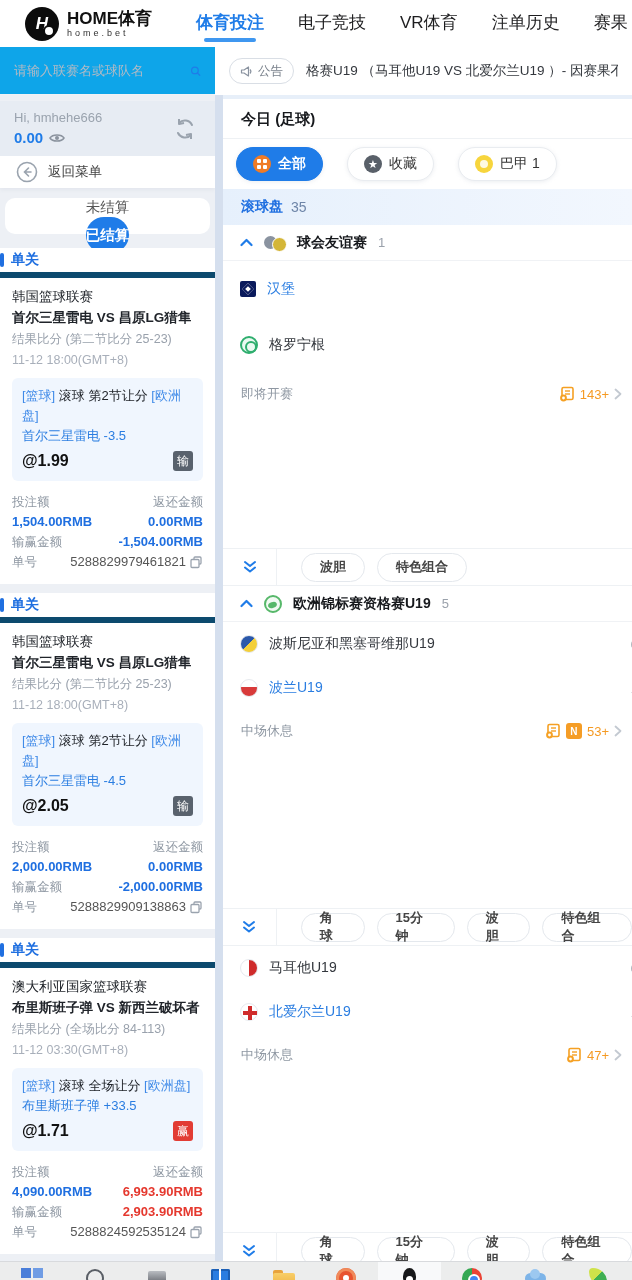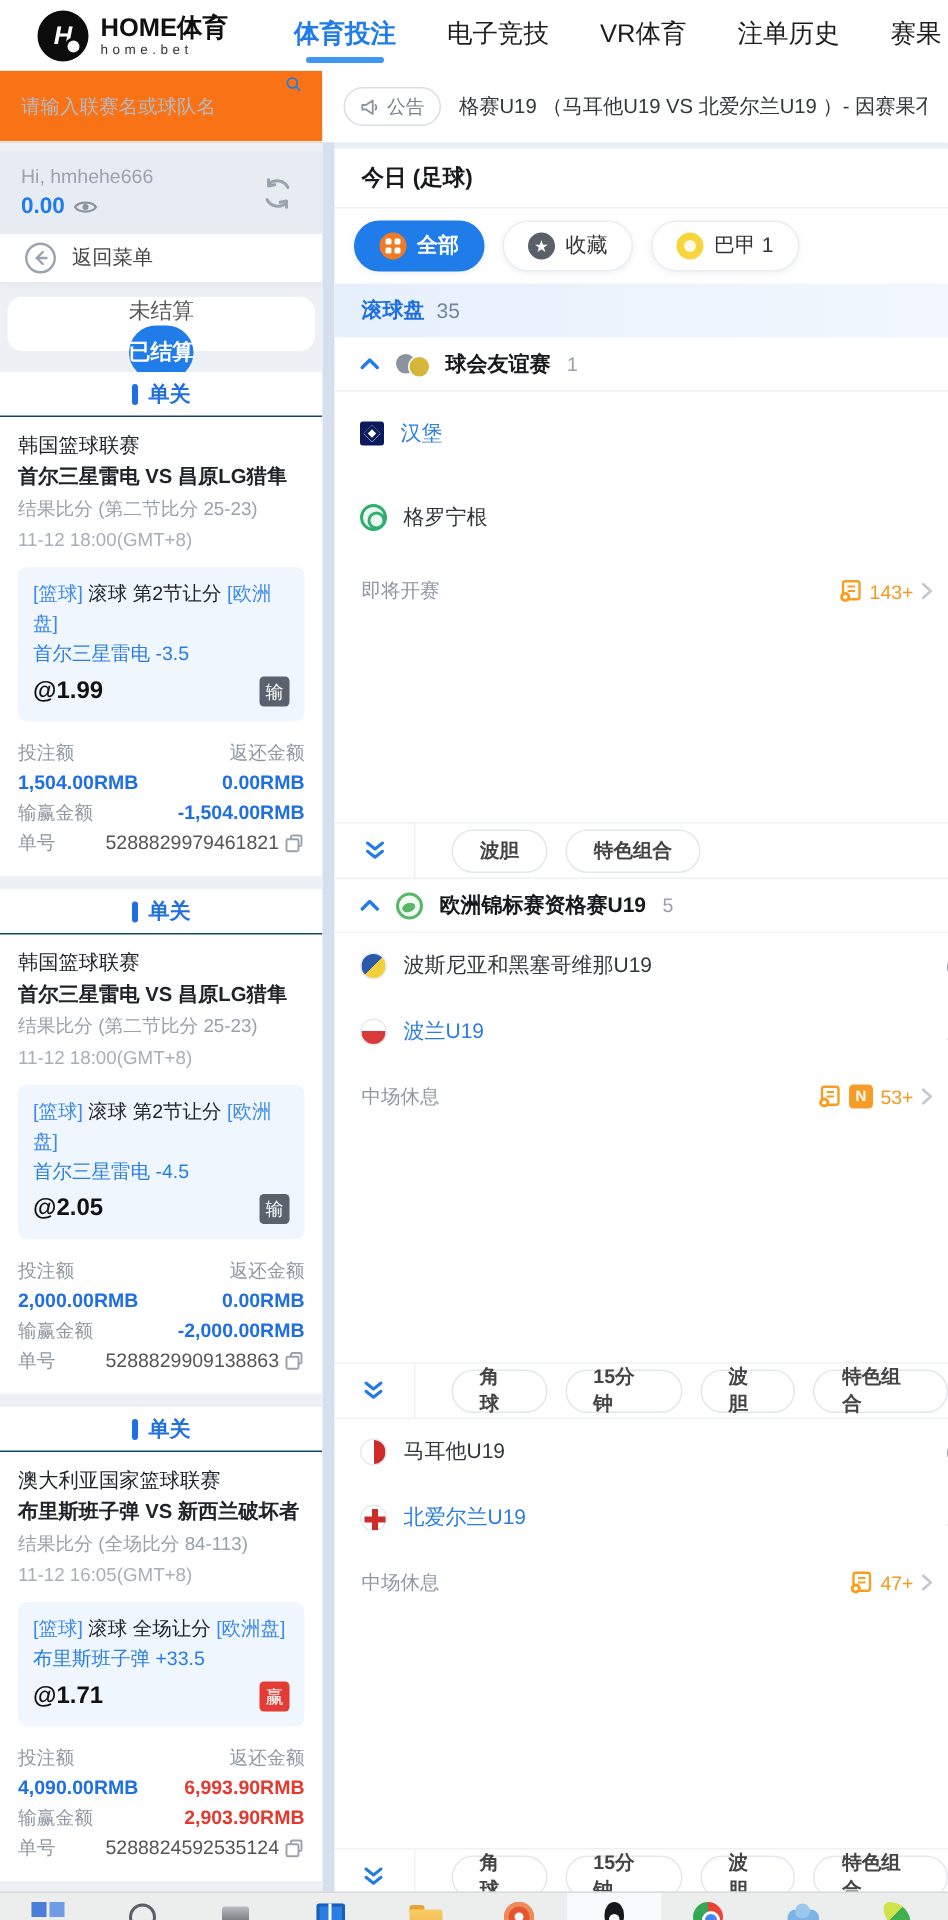--- a/index.html
+++ b/index.html
@@ -14,36 +14,36 @@
   .logo-ball::after { content:""; position:absolute; right:4px; bottom:4px; width:8px; height:8px; border-radius:50%; background:#fff; border:2px solid #0c0c0c; }
   .logo-txt .t1 { font-size:17px; font-weight:bold; color:#111; line-height:18px; }
   .logo-txt .t2 { font-size:9px; letter-spacing:3px; color:#333; }
   .nav-items { display:flex; gap:34px; margin-left:44px; white-space:nowrap; }
   .nav-item { font-size:17px; color:#1d1d1f; position:relative; padding:10px 0 12px; cursor:pointer; }
   .nav-item.active { color:#1f7ce8; font-weight:bold; }
   .nav-item.active::after { content:""; position:absolute; left:50%; transform:translateX(-50%); bottom:4px; width:52px; height:4px; border-radius:2px; background:#3f97f0; }
 
   
   .sidebar { position:absolute; left:0; top:47px; width:215px; height:1233px; background:#edf0f5; overflow:hidden; }
-  .search-row { height:48px; background:#f97316; border-bottom:1px solid #f0f2f5; display:flex; padding:0 14px; }
+  .search-row { height:48px; background:#0ea5e9; border-bottom:1px solid #f0f2f5; display:flex; align-items:center; padding:0 14px; }
   .search-row input { border:none; outline:none; flex:1; font-size:13px; color:#333; background:transparent; }
   .search-row input::placeholder { color:#b3bac4; }
   .user-card { margin-top:6px; background:#e7ecf3; padding:9px 14px 10px; position:relative; }
   .greet { font-size:13px; color:#9aa3ae; margin-bottom:4px; }
   .bal-row { display:flex; align-items:center; gap:6px; }
   .balance { font-size:15px; font-weight:bold; color:#1f7ce8; }
   .refresh-wrap { position:absolute; right:16px; top:50%; transform:translateY(-50%); }
   .back-row { background:#fff; height:32px; display:flex; align-items:center; gap:10px; padding-left:16px; box-shadow:0 2px 4px rgba(120,130,150,.08); }
   .back-label { font-size:13.5px; color:#444; }
   .tabs { margin:10px 5px 0; background:#fff; border-radius:10px; height:36px; display:flex; align-items:center;flex-direction:column; }
   .tab { flex:1; text-align:center; font-size:14.5px; color:#555; cursor:pointer; }
   .tab.active { background:#1f7ce8; color:#fff; border-radius:18px; height:44px; line-height:36px; font-weight:bold; }
   .cards { display:flex; flex-direction:column; gap:9px; margin-top:14px; }
   .bet-card { background:#fff; }
-  .bet-type { display:flex; align-items:center; gap:7px; height:30px; padding-left:0; border-bottom:1px solid #0c4a6e;justify-content:center; }
+  .bet-type { display:flex; align-items:center; gap:7px; height:30px; padding-left:0; border-bottom:6px solid #0c4a6e; }
   .bet-bar { width:4px; height:14px; border-radius:2px; background:#1f6fe0; }
   .bet-type span { font-size:14px; font-weight:bold; color:#1f6fe0; }
   .bet-body { padding:9px 12px 0; }
   .b-league { font-size:13.5px; font-weight:normal; color:#20242a; line-height:20px; }
   .b-teams  { font-size:13.5px; font-weight:bold; color:#20242a; line-height:22px; }
   .b-result { font-size:12.5px; color:#99a1ac; line-height:21px; }
   .b-time   { font-size:12.5px; color:#a8afba; line-height:21px; }
   .sel-box { background:#f0f6fe; border-radius:6px; padding:8px 10px 10px; margin:7px 0 9px; }
   .sel-l1 { font-size:13px; line-height:20px; }
   .sel-l1 .tag { color:#3f8ae8; }
@@ -63,21 +63,21 @@
 
   
   .main { position:absolute; left:215px; top:47px; width:417px; height:1233px; background:#e7eff9; overflow:hidden; }
   .announce { height:48px; background:#fff; display:flex; align-items:center; gap:12px; padding:0 14px; }
   .announce-pill { display:flex; align-items:center; gap:5px; border:1px solid #d9dee5; border-radius:14px; height:26px; padding:0 10px; color:#7a828c; font-size:12.5px; flex:0 0 auto; }
   .announce-text { font-size:13.5px; color:#33373d; white-space:nowrap; overflow:hidden; }
   .main-body { position:absolute; left:0; top:48px; width:417px; height:1185px; }
   .scroll-strip { position:absolute; left:0; top:0; width:8px; height:1185px; background:#d5dfee; }
   .panel { position:absolute; left:8px; top:4px; width:409px; height:1178px; background:#fff; overflow:hidden; }
   .p-header { height:40px; line-height:40px; padding-left:18px; font-size:15px; font-weight:bold; color:#17191d; border-bottom:1px solid #eef1f4; }
-  .chips-row { height:50px; display:flex; align-items:center; gap:12px; padding-left:13px; }
+  .chips-row { height:50px; display:flex; align-items:center; gap:24px; padding-left:13px; }
   .chip { height:34px; border-radius:17px; display:flex; align-items:center; gap:7px; padding:0 16px; background:#fff; border:1px solid #e9ecf0; box-shadow:0 1px 4px rgba(150,160,180,.18); font-size:14px; color:#333; cursor:pointer; }
   .chip.active { background:#1f7ce8; border-color:#1f7ce8; color:#fff; font-weight:bold; }
   .ci-all { width:18px; height:18px; border-radius:50%; background:#ef7b27; position:relative; }
   .ci-all::before { content:""; position:absolute; left:4px; top:4px; width:4px; height:4px; background:#fff; border-radius:1px; box-shadow:6px 0 0 #fff, 0 6px 0 #fff, 6px 6px 0 #fff; }
   .ci-star { width:18px; height:18px; border-radius:50%; background:#596069; color:#fff; font-size:11px; display:flex; align-items:center; justify-content:center; }
   .ci-league { width:18px; height:18px; border-radius:50%; background:#f7d53d; position:relative; }
   .ci-league::before { content:""; position:absolute; left:5px; top:5px; width:8px; height:8px; border-radius:50%; background:#fff; opacity:.85; }
   .live-band { height:36px; background:linear-gradient(90deg,#e6f0fc,#f2f7fe); display:flex; align-items:center; gap:8px; padding-left:18px; }
   .live-label { font-size:14px; font-weight:bold; color:#1f6fe0; }
   .live-count { font-size:14px; color:#6e85a8; }
@@ -299,21 +299,21 @@
 
       <div class="bet-card">
         <div class="bet-type">
             <i class="bet-bar"></i>
             <span>单关</span>
           </div>
         <div class="bet-body">
           <div class="b-league">澳大利亚国家篮球联赛</div>
           <div class="b-teams">布里斯班子弹 VS 新西兰破坏者</div>
           <div class="b-result">结果比分 (全场比分 84-113)</div>
-          <div class="b-time">11-12 16:05(GMT+8)</div>
+          <div class="b-time">11-12 03:30(GMT+8)</div>
           <div class="sel-box">
             <div class="sel-l1"><span class="tag">[篮球]</span> <span class="mid">滚球 全场让分</span> <span class="tag">[欧洲盘]</span></div>
             <div class="sel-l2">布里斯班子弹 +33.5</div>
             <div class="odds-row">
                 <span class="odds">@1.71</span>
                 <span class="badge win">赢</span>
               </div>
           </div>
         </div>
         <div class="bet-footer">

